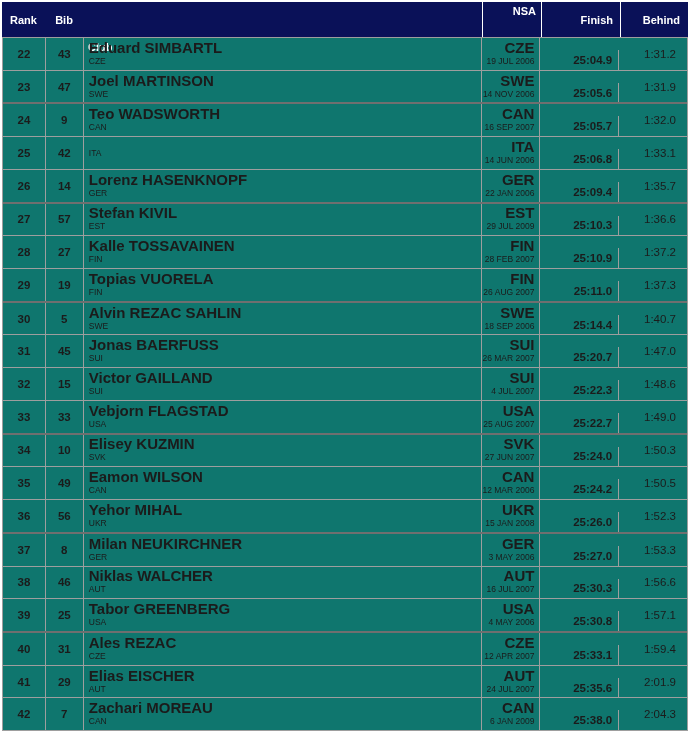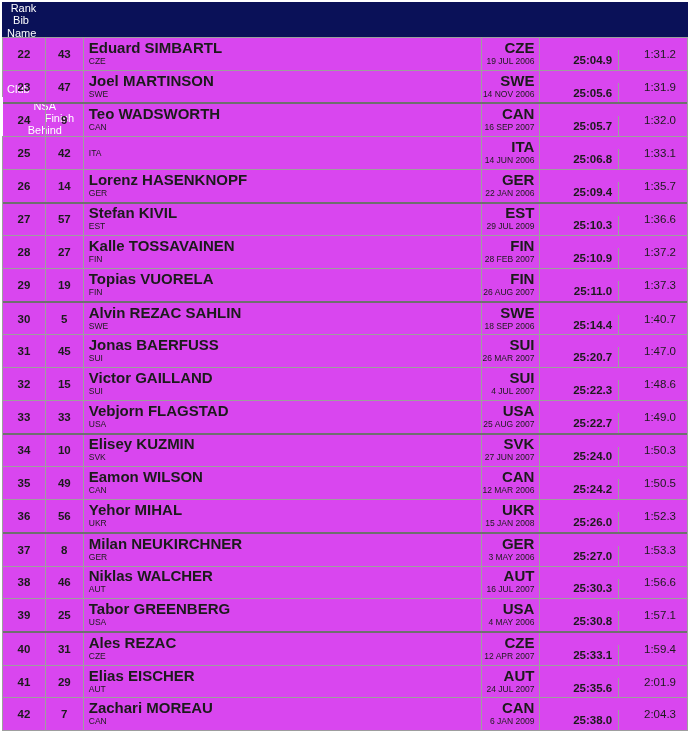--- a/index.html
+++ b/index.html
@@ -11,32 +11,32 @@
 
   
   .c1 { width: 43px; }  
   .c2 { width: 38px; }  
   .c3 { width: 399px; } 
   .c4 { width: 59px; }  
   .c5 { width: 79px; }  
   .c6 { width: 68px; }  
 
   
-  .hdr { display: flex; height: 35px; background: var(--hdr, #0a1158); color: #fff; font-weight: 400; font-size: 11px; flex-direction: column; }
+  .hdr { display: flex; height: 35px; background: var(--hdr, #0a1158); color: #fff; font-weight: 700; font-size: 11px; }
   .hcell { display: flex; align-items: center; justify-content: center; }
   .h-name { flex-direction: column; align-items: flex-start; justify-content: center; padding-left: 5px; line-height: 15px; gap: 41px; }
   .h-nsa { align-items: flex-start; justify-content: flex-end; padding: 3px 5px 0 2px; border-left: 1px solid #fff; }
   .h-finish { justify-content: flex-end; padding-right: 7px; border-left: 1px solid #fff; }
   .h-behind { justify-content: flex-end; padding-right: 8px; border-left: 1px solid #fff; }
 
   
   .bdy { display: flex; flex-direction: column; height: 694px;
          border-left: 1px solid var(--bd, #9e9e9e);
          border-right: 1px solid var(--bd, #9e9e9e);
-         border-bottom: 1px solid var(--bd, #9e9e9e); background: #d946ef; }
+         border-bottom: 1px solid var(--bd, #9e9e9e); background: #0f766e; }
   .row { display: flex; flex: 1 1 0; border-top: 1px solid var(--bd, #9e9e9e); }
   .row.heavy { border-top: 2px solid var(--bdh, #6f6f6f); }
   .cell { display: flex; align-items: center; overflow: hidden; }
   .cell.vline { border-right: 1px solid var(--bd, #9e9e9e); }
   .num { justify-content: center; font-weight: 700; font-size: 11.5px; }
   .namecell { flex-direction: column; align-items: flex-start; justify-content: center; padding-left: 5px; }
   .nsacell  { flex-direction: column; align-items: flex-end; justify-content: center; padding-right: 5px; }
   .nm { font-size: 15px; font-weight: 700; line-height: 14px; white-space: pre; }
   .sm { font-size: 8.5px; line-height: 11px; margin-top: 1px; white-space: pre; }
   .finish { justify-content: flex-end; font-weight: 700; font-size: 11.5px; padding-right: 6px; margin-top: 12px; }

